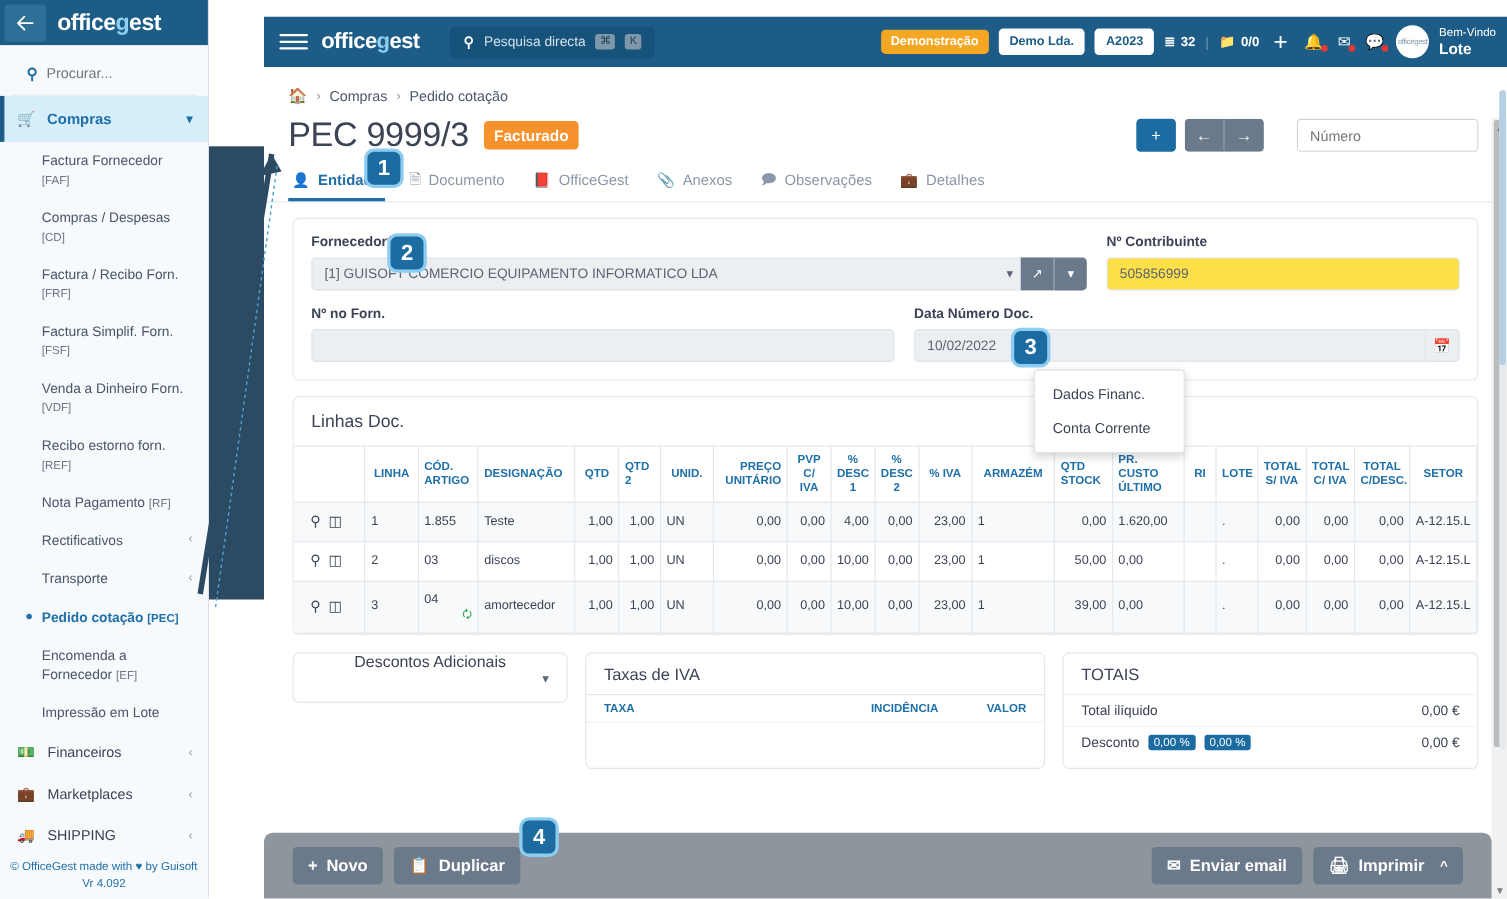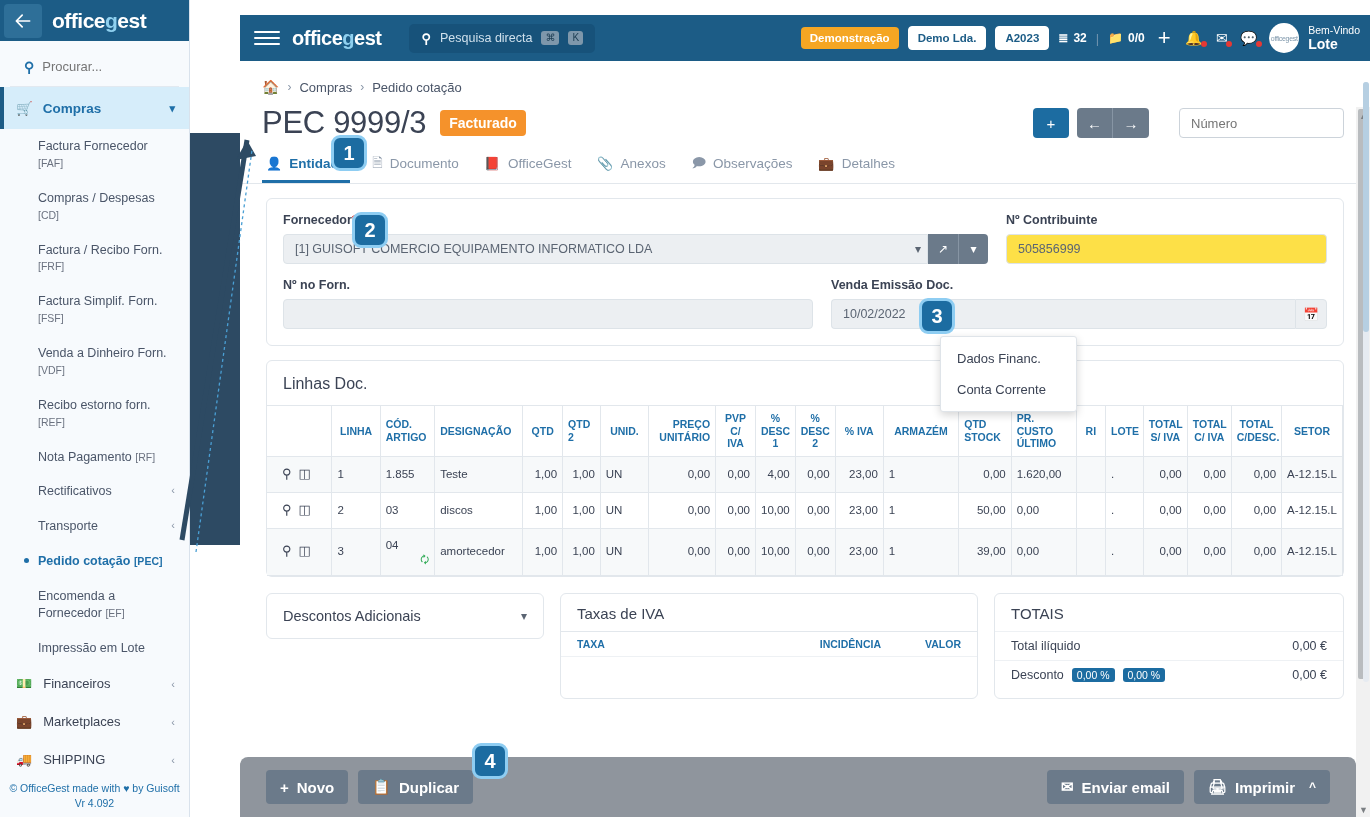--- a/index.html
+++ b/index.html
@@ -232,21 +232,21 @@
   }
   table.lin td.l { text-align:left; }
   table.lin tr.alt td { background:#f7f9fa; }
   .ricons { display:flex; gap:7px; padding-left:10px; color:#3b4354; font-size:13px; }
   .ricons span { cursor:pointer; }
   .grn { color:#2eaa54; font-size:10px; }
 
   
   #panels { display:flex; gap:16px; margin:16px 26px 0 26px; }
   .panel { background:#fff; border:1px solid #e2e7ec; border-radius:6px; }
-  #p-desc { width:278px; height:46px; display:flex; align-items:center; padding:0 16px; cursor:pointer;}
+  #p-desc { width:250px; height:46px; display:flex; align-items:center; padding:0 16px; cursor:pointer;flex-direction:column;}
   #p-desc .t { font-size:14.5px; color:#3b4354; }
   #p-desc .cv { margin-left:auto; color:#5b6573; font-size:12px; }
   #p-iva { width:418px; }
   #p-tot { flex:1; }
   .p-head { font-size:15px; color:#3b4354; padding:11px 16px 9px; }
   .p-subhead {
     display:flex; border-top:1px solid #e2e7ec; padding:6px 16px;
     font-size:10.5px; font-weight:bold; color:#1f6fa8;
   }
   .p-row { display:flex; padding:7px 16px; font-size:12.5px; color:#3b4354; border-top:1px solid #eef1f4;}
@@ -507,21 +507,21 @@
           <div class="inp white">505856999</div>
         </div>
       </div>
 
       <div class="fieldrow">
         <div class="fld" style="flex:0 0 530px;">
           <div class="lbl">Nº no Forn.</div>
           <div class="inp"></div>
         </div>
         <div class="fld" style="flex:1; padding-left:18px;">
-          <div class="lbl">Venda Emissão Doc.</div>
+          <div class="lbl">Data Número Doc.</div>
           <div class="datewrap">
             <div class="inp">10/02/2022</div>
             <div class="calbtn">
               <span>📅</span>
             </div>
           </div>
         </div>
       </div>
     </div>
 

